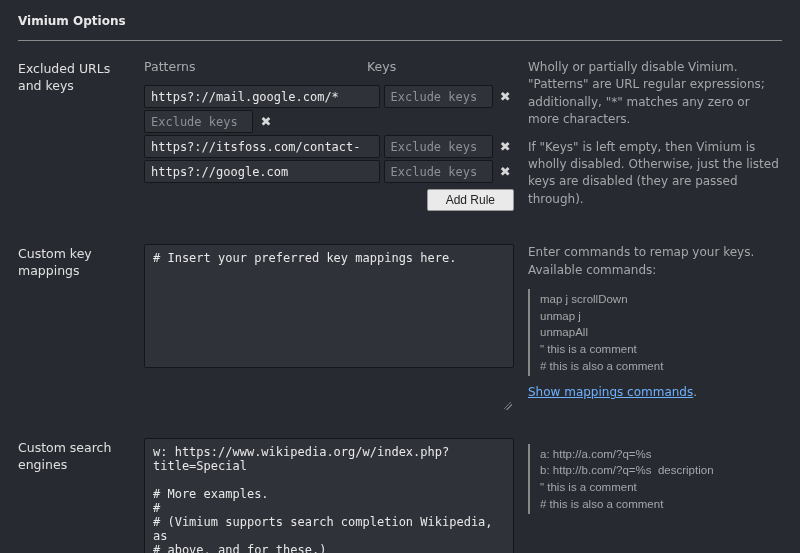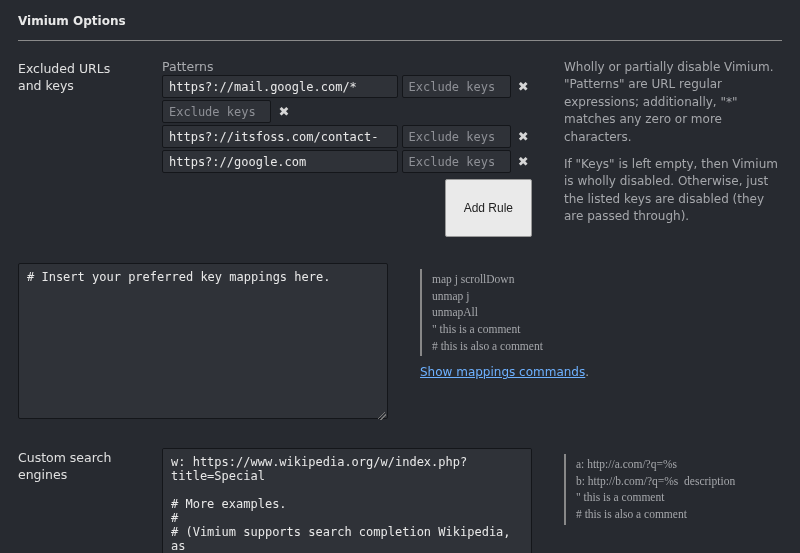--- a/index.html
+++ b/index.html
@@ -21,21 +21,21 @@
     font-weight: 600;
     margin-bottom: 12px;
   }
   hr.sep {
     border: none;
     border-top: 1px solid #8a8a8a;
     margin-bottom: 18px;
   }
   .section {
     display: flex;
-    gap: 32px;
+    gap: 14px;
     margin-bottom: 26px;
   }
   .left-label {
     width: 112px;
     flex: 0 0 112px;
     color: #e0e0e0;
     font-size: 12.5px;
     font-weight: 500;
     line-height: 1.35;
     padding-top: 2px;
@@ -48,37 +48,37 @@
     flex: 1;
     color: #a5a7ab;
     font-size: 12px;
     line-height: 1.45;
   }
   .right-desc p { margin-bottom: 10px; }
   .right-desc .exblock {
     border-left: 2px solid #888;
     padding: 2px 0 2px 10px;
     margin: 6px 0 8px 0;
-    font-family: Liberation Serif, serif;
+    font-family: Liberation Sans, sans-serif;
     font-size: 11.5px;
     white-space: pre;
     color: #a5a7ab;
   }
   a.link {
     color: #6eb1ff;
     text-decoration: underline;
     cursor: pointer;
   }
 
   
   .cols-head {
     display: flex;
     color: #a8aaae;
     font-size: 12.5px;
-    margin-bottom: 1px;
+    margin-bottom: 11px;
   }
   .cols-head .c1 { width: 223px; }
   .cols-head .c2 { flex: 1; }
   .rule-row {
     display: flex;
     align-items: center;
     gap: 4px;
     margin-bottom: 2px;
   }
   input.pat, input.keys {
@@ -106,36 +106,36 @@
   .addrule-wrap {
     text-align: right;
     margin-top: 6px;
   }
   button.addrule {
     background: #eaeaea;
     color: #222;
     border: 1px solid #999;
     border-radius: 2px;
     font-size: 12px;
-    padding: 21px 18px;
+    padding: 3px 18px;
     cursor: pointer;
   }
 
   textarea.big {
     width: 370px;
     background: #2f3238;
     color: #e8e8e8;
     border: 1px solid #14161a;
     border-radius: 2px;
     font-family: "DejaVu Sans Mono", Consolas, monospace;
     font-size: 12px;
     padding: 6px 8px;
     resize: none;
   }
-  textarea.km { height: 156px; }
+  textarea.km { height: 124px; }
   textarea.se { height: 118px; overflow-y: scroll; }
   textarea.big::-webkit-scrollbar { width: 10px; }
   textarea.big::-webkit-scrollbar-track { background: #2f3238; }
   textarea.big::-webkit-scrollbar-thumb { background: #5a5d63; border-radius: 4px; }
 
   
   .resize-corner {
     position: relative;
   }
   .resize-corner::after{
@@ -154,20 +154,21 @@
 <div class="page">
   <h1 class="title">Vimium Options</h1>
   <hr class="sep">
 
   <div class="section">
     <div class="left-label">Excluded URLs and keys</div>
 
     <div class="middle">
       <div class="cols-head">
         <div class="c1">Patterns</div>
+        <div class="c2">Keys</div>
       </div>
 
       <div class="rule-row">
         <input class="pat" value="https?://mail.google.com/*" style="">
         <input class="keys" placeholder="Exclude keys" style="">
         <span class="remove-x">✖</span>
       </div>
       <div class="rule-row">
         <input class="keys" placeholder="Exclude keys" style="">
         <span class="remove-x">✖</span>
@@ -188,26 +189,28 @@
       </div>
     </div>
 
     <div class="right-desc">
       <p>Wholly or partially disable Vimium. "Patterns" are URL regular expressions; additionally, "*" matches any zero or more characters.</p>
       <p>If "Keys" is left empty, then Vimium is wholly disabled. Otherwise, just the listed keys are disabled (they are passed through).</p>
     </div>
   </div>
 
   <div class="section">
+    <div class="left-label">Custom key mappings</div>
 
     <div class="middle resize-corner">
       <textarea class="big km" style=""># Insert your preferred key mappings here.</textarea>
     </div>
 
     <div class="right-desc">
+      <p>Enter commands to remap your keys. Available commands:</p>
       <div class="exblock">map j scrollDown
 unmap j
 unmapAll
 " this is a comment
 # this is also a comment</div>
       <p><a class="link">Show mappings commands</a><span>.</span></p>
     </div>
   </div>
 
   <div class="section" style="margin-bottom:0">

